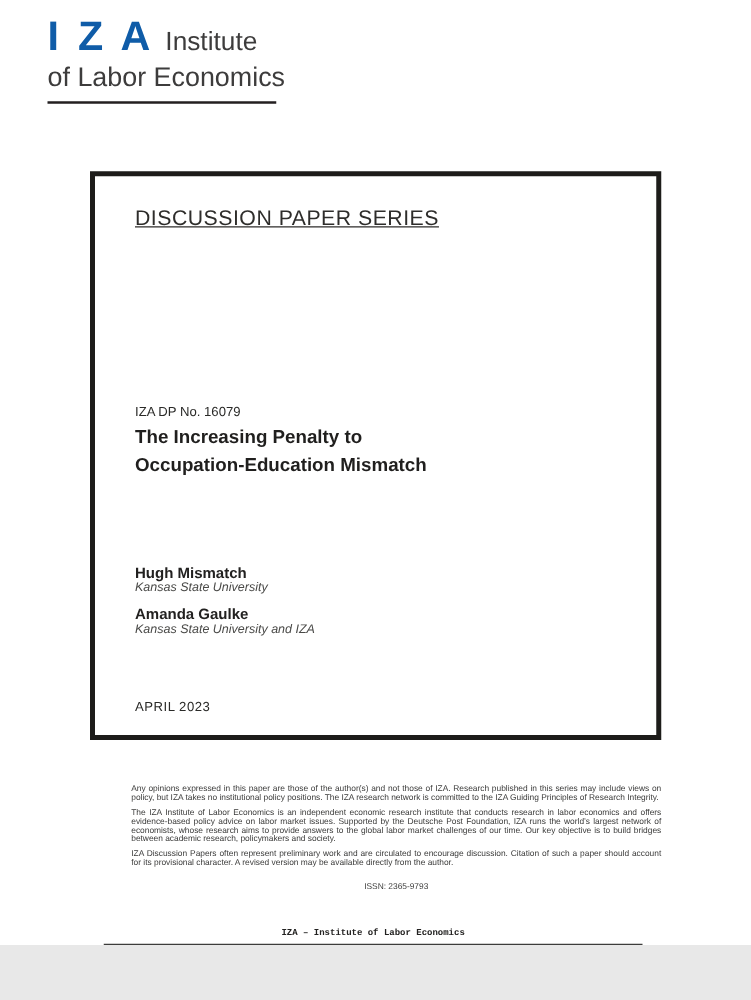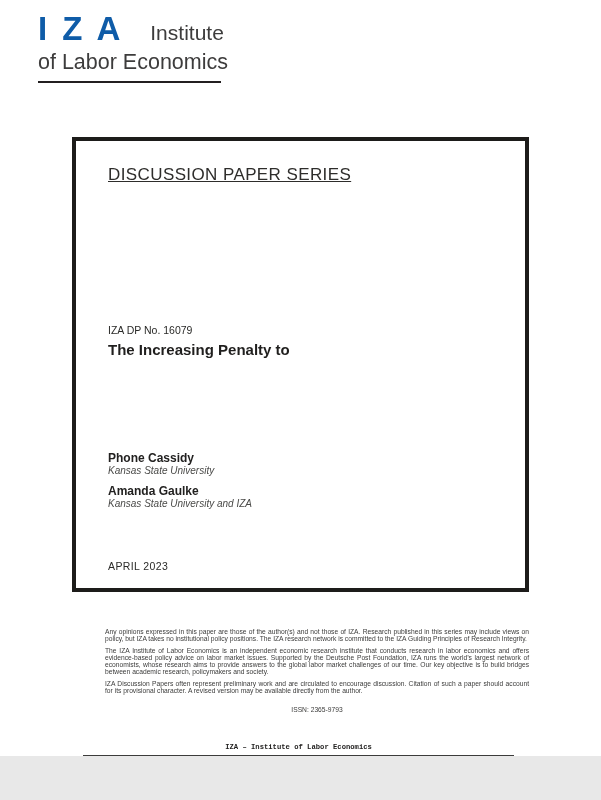--- a/index.html
+++ b/index.html
@@ -14,21 +14,21 @@
     color: #231f20;
   }
 
   
   .logo { position: absolute; left: 38px; top: 12px; }
   .logo-row1 { display: flex; align-items: baseline; height: 34px; }
   .logo-iza {
     font-size: 33px; font-weight: bold; color: #0f5ca8;
     letter-spacing: 3px; line-height: 34px; white-space: pre;
   }
-  .logo-institute { font-size: 21px; color: #3d3c3c; margin-left: 27px; line-height: 21px; }
+  .logo-institute { font-size: 21px; color: #3d3c3c; margin-left: 9px; line-height: 21px; }
   .logo-line2 { font-size: 21.5px; color: #3d3c3c; margin-top: 5px; line-height: 23px; }
   .logo-divider { width: 183px; height: 2px; background: #231f20; margin-top: 7px; }
   .logo-tagline { font-size: 11.2px; color: #231f20; margin-top: 4px; }
 
   
   .series-box {
     position: absolute; left: 72px; top: 137px;
     width: 449px; height: 447px;
     border: 4px solid #1d1c1a;
     background: #ffffff;
@@ -77,24 +77,25 @@
     </div>
     <div class="logo-line2">of Labor Economics</div>
     <div class="logo-divider"></div>
   </div>
 
   <div class="series-box">
     <div class="series-title">DISCUSSION PAPER SERIES</div>
     <div class="paper-no">IZA DP No. 16079</div>
     <div class="paper-title">
       <div>The Increasing Penalty to</div>
+      <div>Occupation-Education Mismatch</div>
     </div>
     <div class="authors">
       <div class="author">
-        <div class="author-name">Phone Cassidy</div>
+        <div class="author-name">Hugh Mismatch</div>
         <div class="author-affil">Kansas State University</div>
       </div>
       <div class="author">
         <div class="author-name">Amanda Gaulke</div>
         <div class="author-affil">Kansas State University and IZA</div>
       </div>
     </div>
     <div class="pub-date">APRIL 2023</div>
   </div>
 

